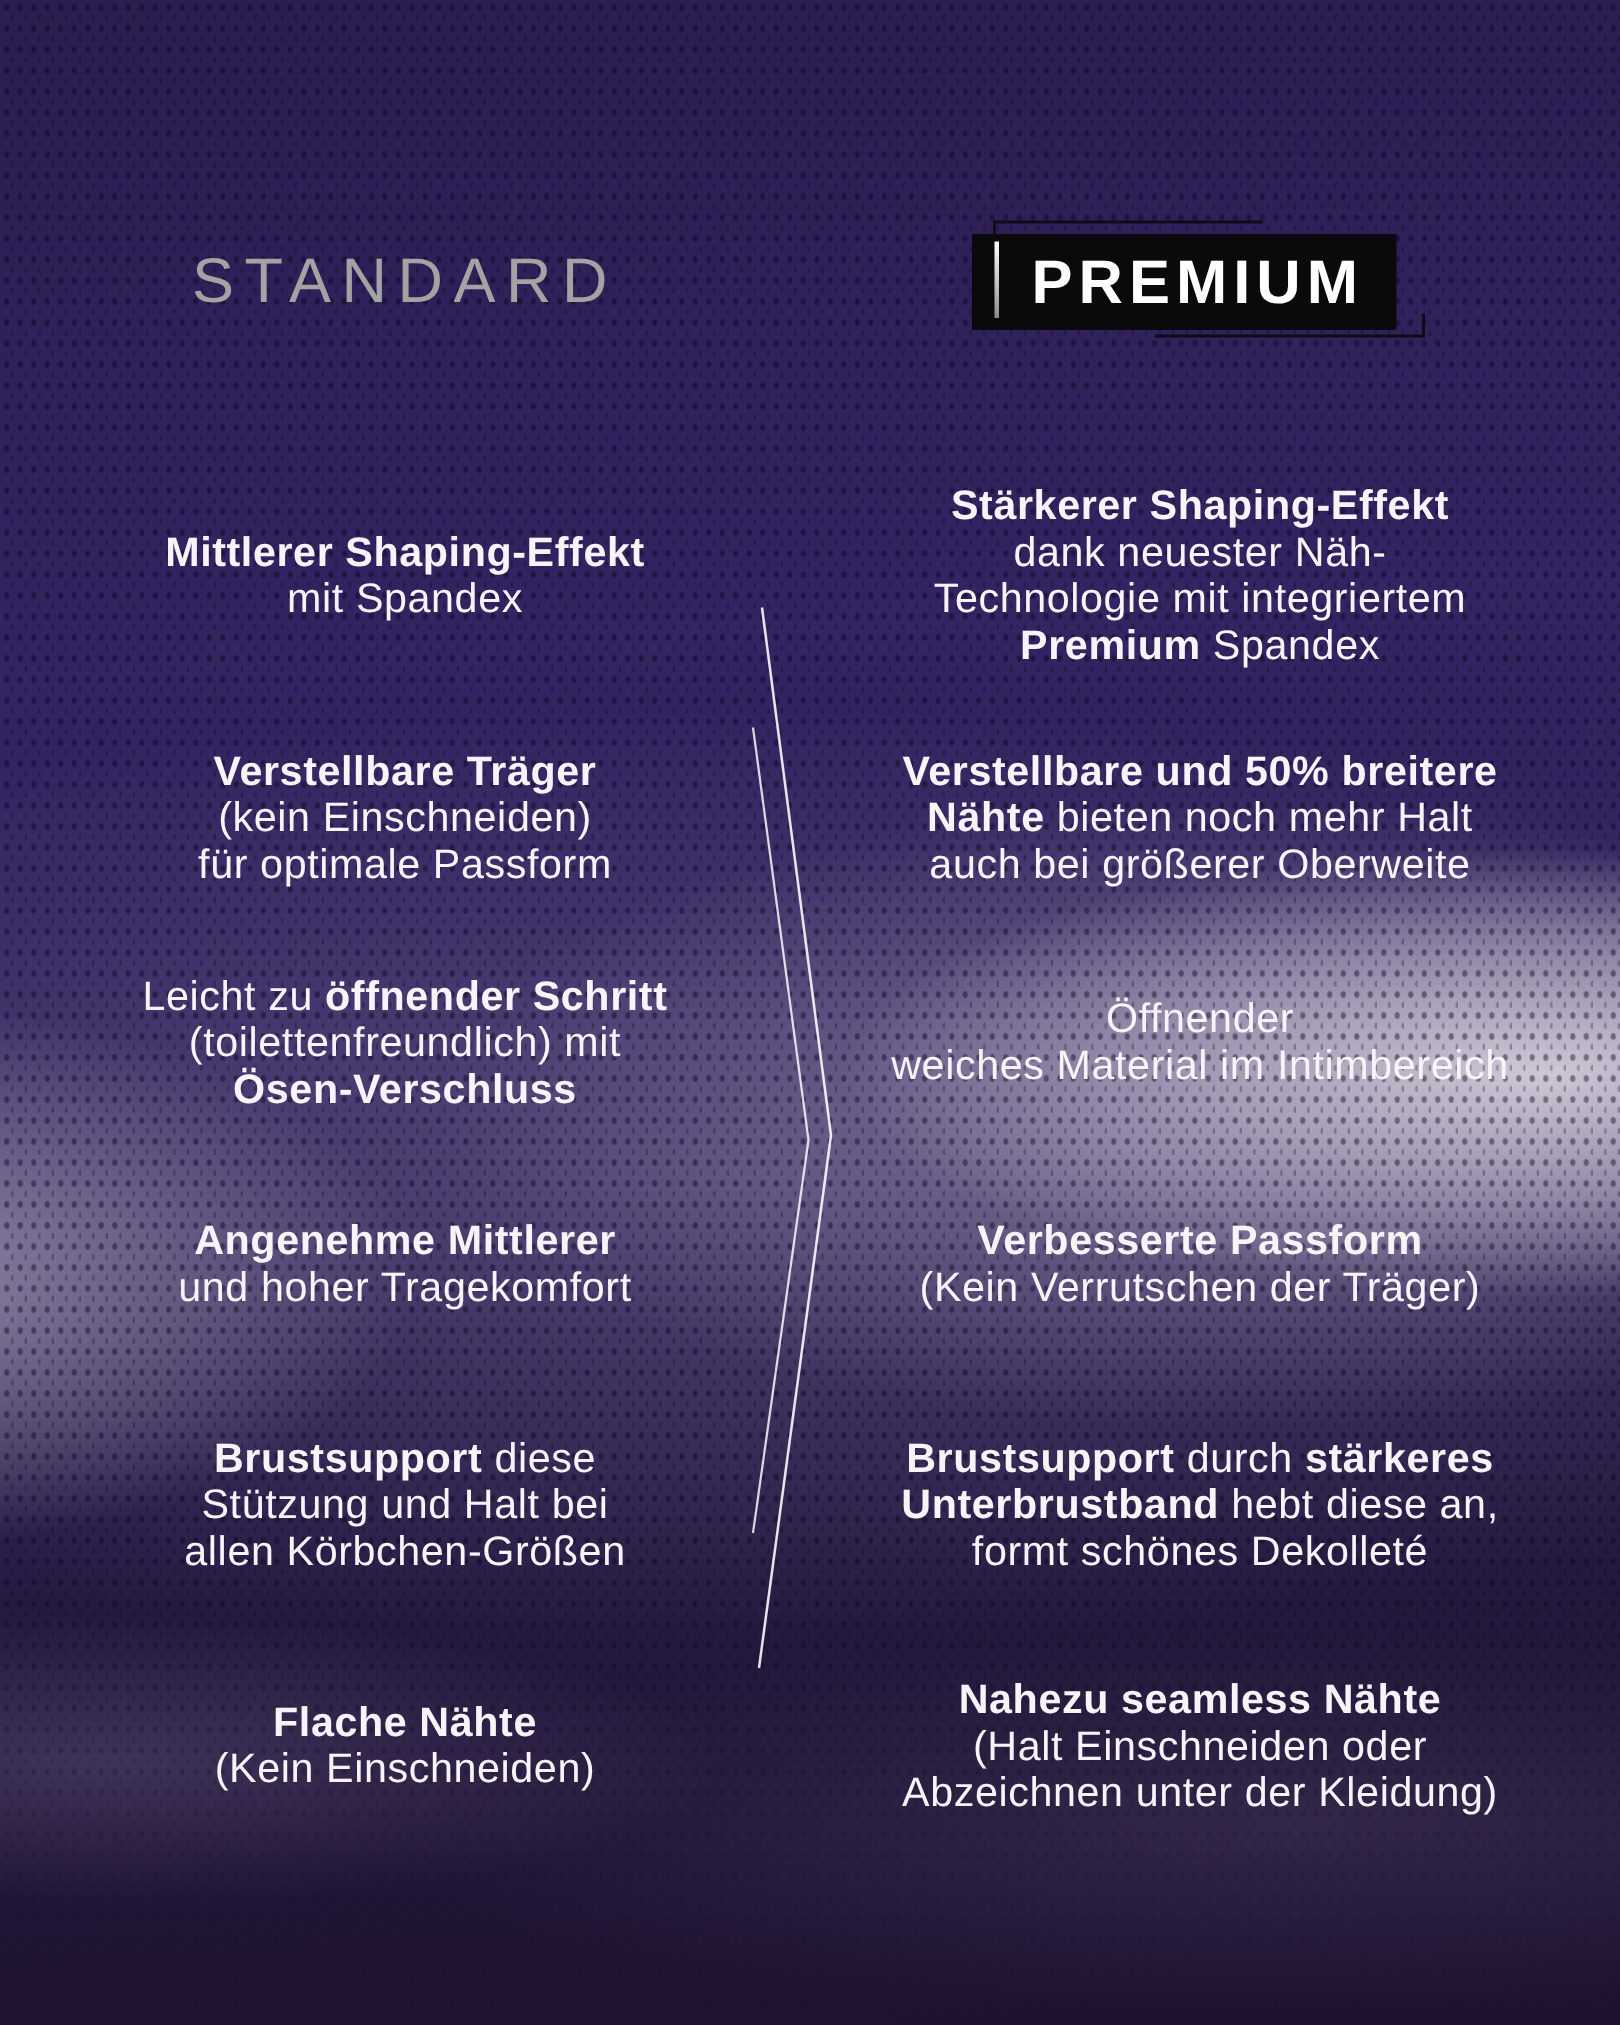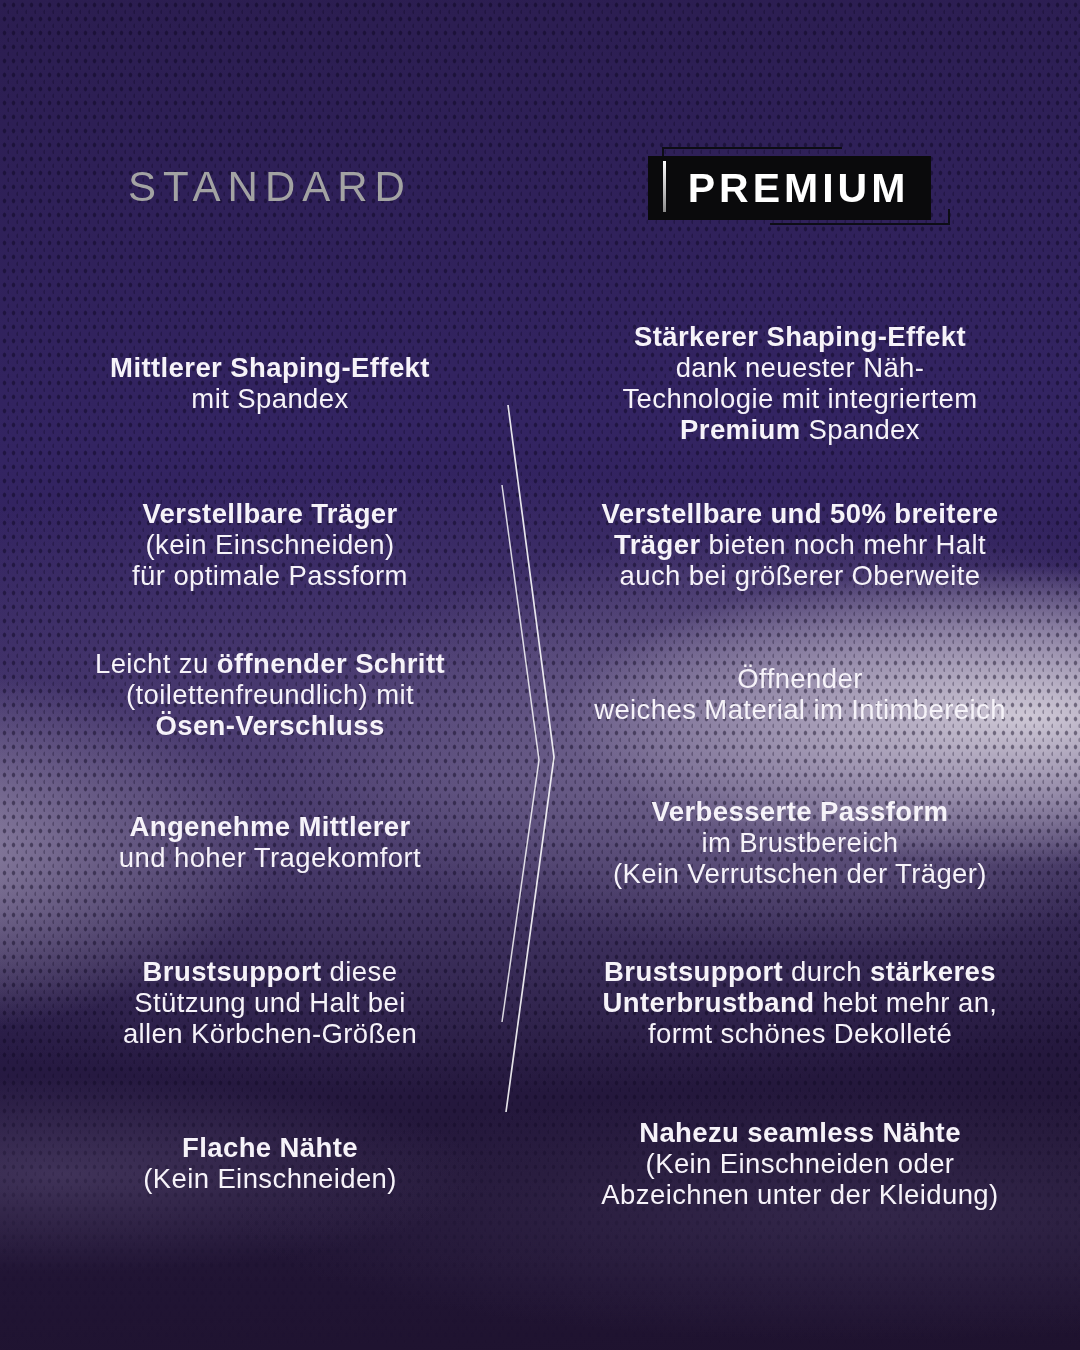--- a/index.html
+++ b/index.html
@@ -118,55 +118,54 @@
         <div class="line"><span>Technologie mit integriertem</span></div>
         <div class="line"><span class="b">Premium</span><span> Spandex</span></div>
       </div>
       <div class="cell">
         <div class="line"><span class="b">Verstellbare Träger</span></div>
         <div class="line"><span>(kein Einschneiden)</span></div>
         <div class="line"><span>für optimale Passform</span></div>
       </div>
       <div class="cell">
         <div class="line"><span class="b">Verstellbare und 50% breitere</span></div>
-        <div class="line"><span class="b">Träger</span><span> bieten noch mehr Halt</span></div>
+        <div class="line"><span class="b">Nähte</span><span> bieten noch mehr Halt</span></div>
         <div class="line"><span>auch bei größerer Oberweite</span></div>
       </div>
       <div class="cell">
         <div class="line"><span>Leicht zu </span><span class="b">öffnender Schritt</span></div>
         <div class="line"><span>(toilettenfreundlich) mit</span></div>
         <div class="line"><span class="b">Ösen-Verschluss</span></div>
       </div>
       <div class="cell">
         <div class="line"><span>Öffnender</span></div>
         <div class="line"><span>weiches Material im Intimbereich</span></div>
       </div>
       <div class="cell">
         <div class="line"><span class="b">Angenehme Mittlerer</span></div>
         <div class="line"><span>und hoher Tragekomfort</span></div>
       </div>
       <div class="cell">
         <div class="line"><span class="b">Verbesserte Passform</span></div>
-        <div class="line"><span>im Brustbereich</span></div>
         <div class="line"><span>(Kein Verrutschen der Träger)</span></div>
       </div>
       <div class="cell">
         <div class="line"><span class="b">Brustsupport</span><span> diese</span></div>
         <div class="line"><span>Stützung und Halt bei</span></div>
         <div class="line"><span>allen Körbchen-Größen</span></div>
       </div>
       <div class="cell">
         <div class="line"><span class="b">Brustsupport</span><span> durch </span><span class="b">stärkeres</span></div>
-        <div class="line"><span class="b">Unterbrustband</span><span> hebt mehr an,</span></div>
+        <div class="line"><span class="b">Unterbrustband</span><span> hebt diese an,</span></div>
         <div class="line"><span>formt schönes Dekolleté</span></div>
       </div>
       <div class="cell">
         <div class="line"><span class="b">Flache Nähte</span></div>
         <div class="line"><span>(Kein Einschneiden)</span></div>
       </div>
       <div class="cell">
         <div class="line"><span class="b">Nahezu seamless Nähte</span></div>
-        <div class="line"><span>(Kein Einschneiden oder</span></div>
+        <div class="line"><span>(Halt Einschneiden oder</span></div>
         <div class="line"><span>Abzeichnen unter der Kleidung)</span></div>
       </div>
     </div>
 
 </div>
 
 </body></html>

